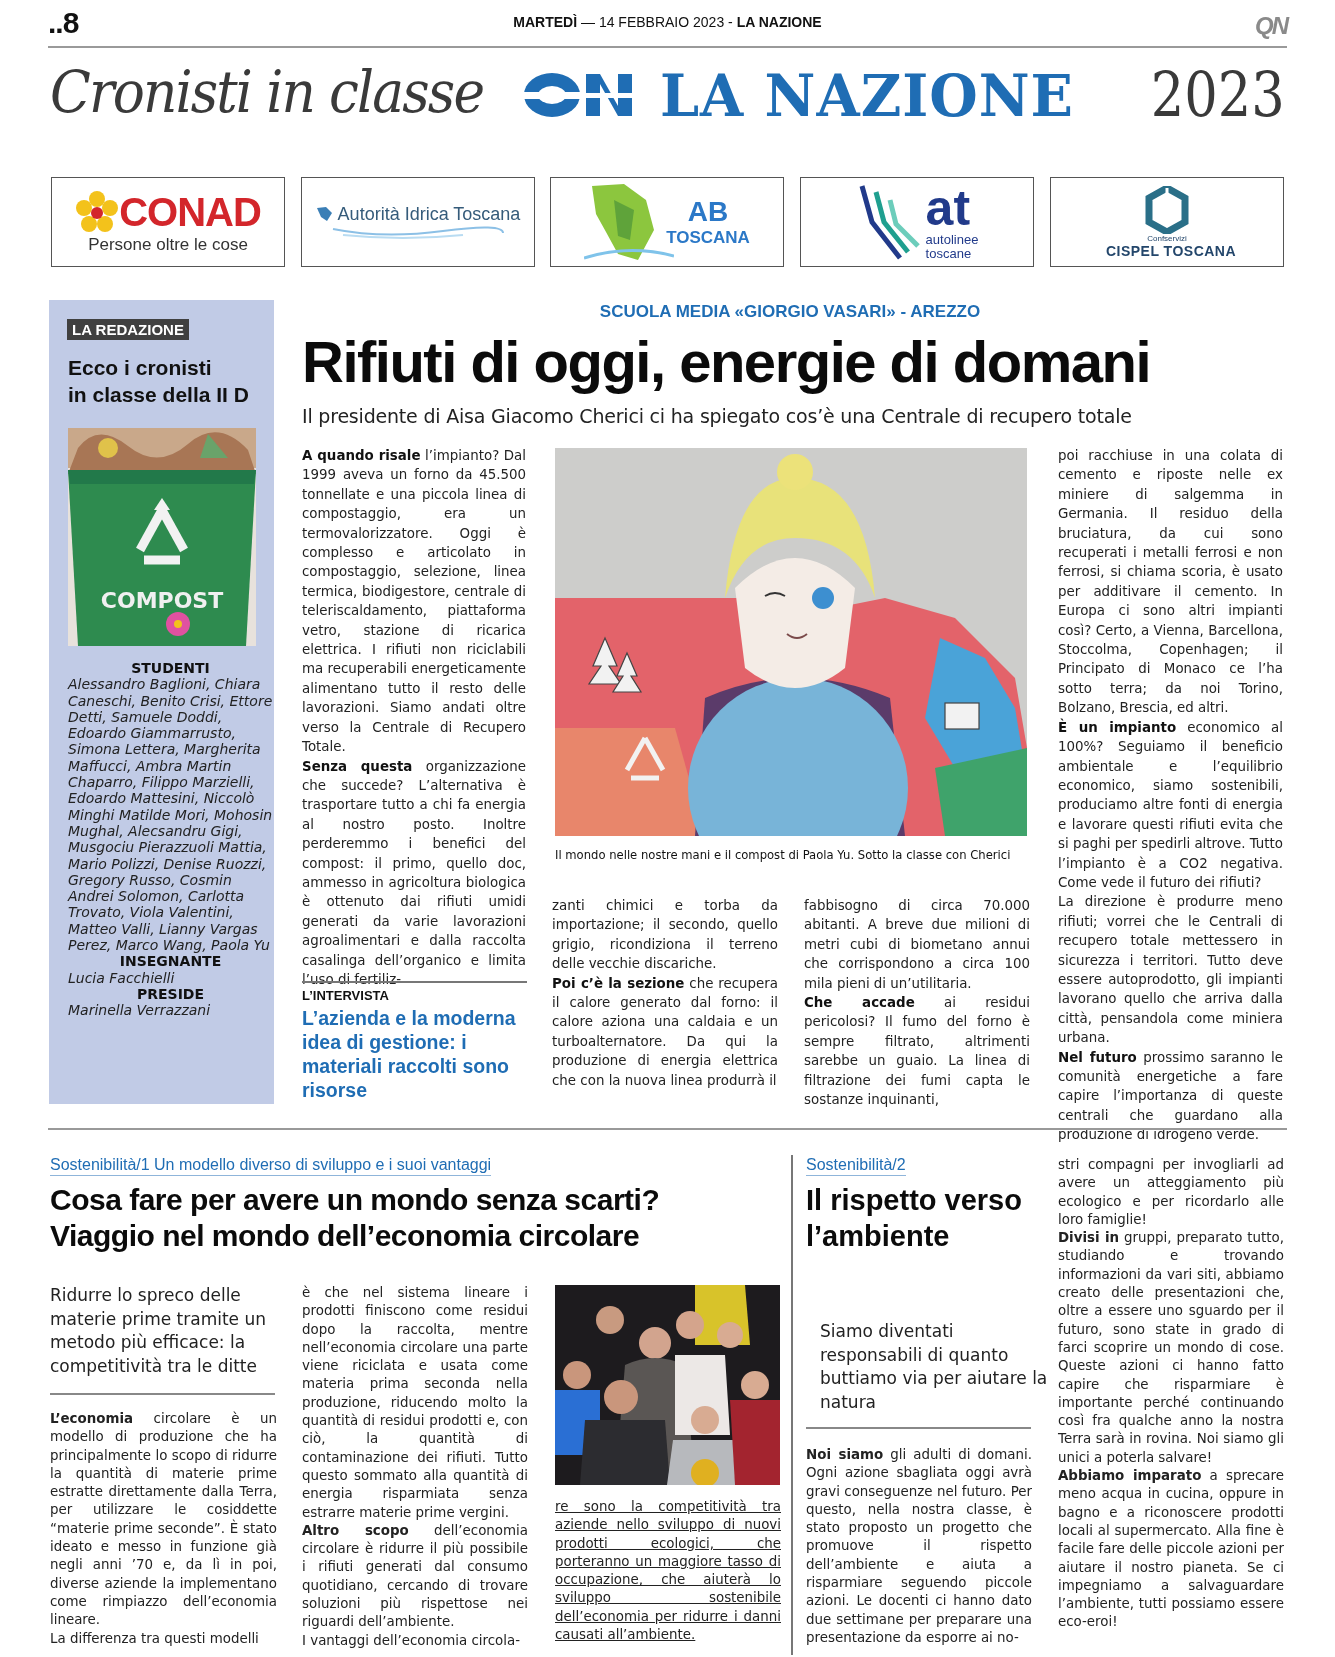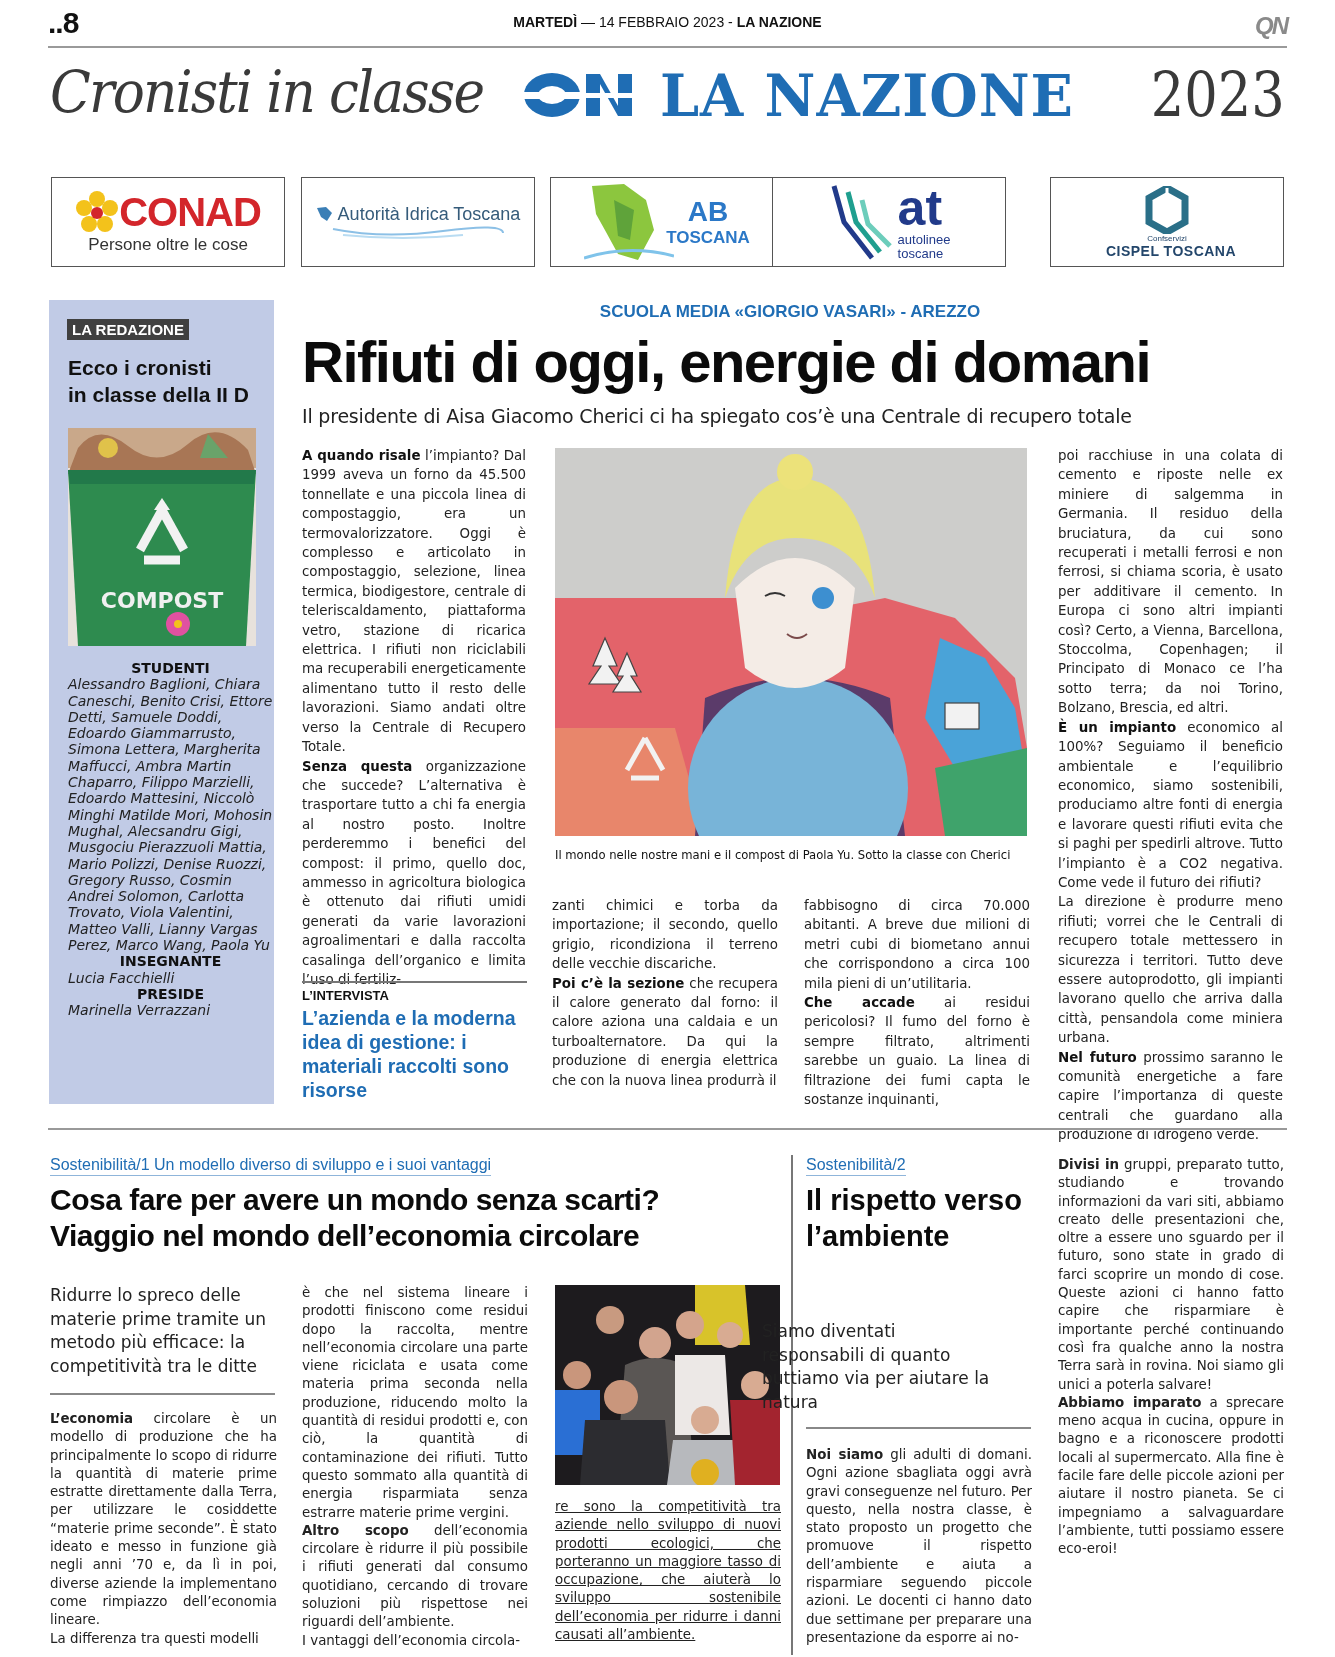--- a/index.html
+++ b/index.html
@@ -70,21 +70,21 @@
   .b-col1 { left: 50px; top: 1410px; width: 227px; }
   .b-col2 { left: 302px; top: 1284px; width: 226px; }
   .b-col3 { left: 555px; top: 1498px; width: 226px; text-decoration: underline; }
   .class-photo { left: 555px; top: 1285px; width: 225px; height: 200px; overflow: hidden; background: #1c1a1c; }
 
   .vrule { left: 791px; top: 1155px; width: 1.5px; height: 500px; background: #777; }
 
   
   .kicker3 { left: 806px; top: 1156px; font-family: "Liberation Sans", sans-serif; font-size: 16px; color: #1f6db4; border-bottom: 1.5px solid #8fb5da; padding-bottom: 1px; }
   .headline3 { left: 806px; top: 1182px; width: 230px; font-family: "Liberation Sans", sans-serif; font-weight: bold; font-size: 29px; line-height: 36px; color: #0b0b0b; }
-  .standfirst3 { left: 762px; top: 1320px; width: 235px; font-family: "DejaVu Sans", sans-serif; font-size: 17px; line-height: 23.5px; color: #222; }
+  .standfirst3 { left: 820px; top: 1320px; width: 235px; font-family: "DejaVu Sans", sans-serif; font-size: 17px; line-height: 23.5px; color: #222; }
   .sf-rule3 { left: 806px; top: 1427px; width: 225px; height: 2px; background: #888; }
   .r-col1 { left: 806px; top: 1446px; width: 226px; }
   .r-col2 { left: 1058px; top: 1156px; width: 226px; }
 </style>
 </head>
 <body>
 
 <div class="abs pageno">..8</div>
 <div class="abs dateline">
   <b>MARTEDÌ</b><span> — </span><span>14 FEBBRAIO 2023</span><span> - </span><b>LA NAZIONE</b>
@@ -139,21 +139,21 @@
   <svg width="90" height="84" viewBox="0 0 90 84">
     <path d="M8 6 L40 4 L62 20 L70 50 L54 80 L34 74 L22 52 L12 34 Z" fill="#8cc63e"></path>
     <path d="M30 20 L50 30 L46 60 L34 56 Z" fill="#5fa33a"></path>
     <path d="M0 78 Q45 64 90 76" stroke="#7fc3ea" stroke-width="3" fill="none"></path>
   </svg>
   <div style="display:flex;flex-direction:column;align-items:center;margin-left:-8px;">
     <span class="sp-ab-top">AB</span>
     <span class="sp-ab-bot">TOSCANA</span>
   </div>
 </div>
-<div class="abs sponsor" style="left:772px;">
+<div class="abs sponsor" style="left:800px;">
   <svg width="70" height="80" viewBox="0 0 70 80">
     <path d="M6 4 L16 40 L44 76" stroke="#213a8a" stroke-width="5" fill="none"></path>
     <path d="M20 10 L28 40 L52 70" stroke="#1f9f8f" stroke-width="5" fill="none"></path>
     <path d="M34 18 L40 42 L62 64" stroke="#6ccdbb" stroke-width="5" fill="none"></path>
   </svg>
   <div style="display:flex;flex-direction:column;align-items:flex-start;">
     <span class="sp-at">at</span>
     <span class="sp-at-sub">autolinee</span>
     <span class="sp-at-sub">toscane</span>
   </div>
@@ -299,15 +299,16 @@
 <div class="abs vrule"></div>
 
 <div class="abs kicker3">Sostenibilità/2</div>
 <div class="abs headline3">Il rispetto verso l’ambiente</div>
 <div class="abs standfirst3">Siamo diventati responsabili di quanto buttiamo via per aiutare la natura</div>
 <div class="abs sf-rule3"></div>
 <div class="abs b-col r-col1">
   <p><b>Noi siamo</b><span> gli adulti di domani. Ogni azione sbagliata oggi avrà gravi conseguenze nel futuro. Per questo, nella nostra classe, è stato proposto un progetto che promuove il rispetto dell’ambiente e aiuta a risparmiare seguendo piccole azioni. Le docenti ci hanno dato due settimane per preparare una presentazione da esporre ai no-</span></p>
 </div>
 <div class="abs b-col r-col2">
+  <p>stri compagni per invogliarli ad avere un atteggiamento più ecologico e per ricordarlo alle loro famiglie!</p>
   <p><b>Divisi in</b><span> gruppi, preparato tutto, studiando e trovando informazioni da vari siti, abbiamo creato delle presentazioni che, oltre a essere uno sguardo per il futuro, sono state in grado di farci scoprire un mondo di cose. Queste azioni ci hanno fatto capire che risparmiare è importante perché continuando così fra qualche anno la nostra Terra sarà in rovina. Noi siamo gli unici a poterla salvare!</span></p>
   <p><b>Abbiamo imparato</b><span> a sprecare meno acqua in cucina, oppure in bagno e a riconoscere prodotti locali al supermercato. Alla fine è facile fare delle piccole azioni per aiutare il nostro pianeta. Se ci impegniamo a salvaguardare l’ambiente, tutti possiamo essere eco-eroi!</span></p>
 </div>
 
 </body></html>

